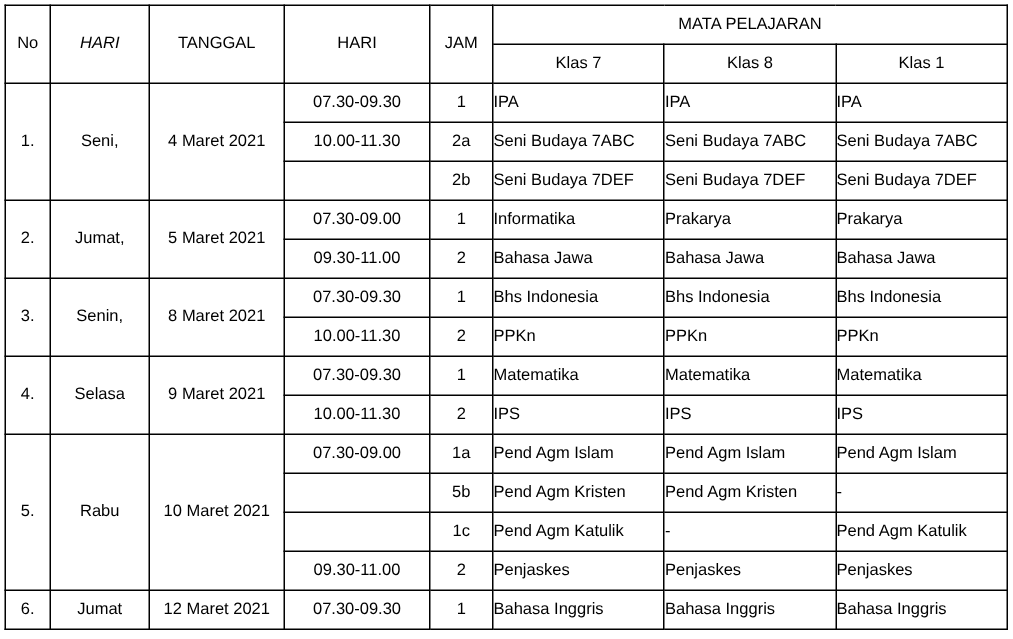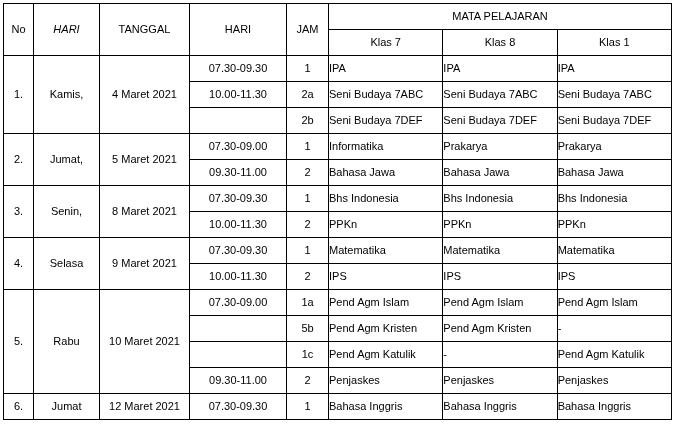--- a/index.html
+++ b/index.html
@@ -67,21 +67,21 @@
       </tr>
       <tr>
         <th class="c-kelas hdr-sub">Klas 7</th>
         <th class="c-kelas hdr-sub">Klas 8</th>
         <th class="c-kelas hdr-sub">Klas 1</th>
       </tr>
     </thead>
     <tbody id="schedule-body">
         <tr>
           <td class="c-no center" rowspan="3">1.</td>
-          <td class="c-hari center" rowspan="3">Kamis,</td>
+          <td class="c-hari center" rowspan="3">Seni,</td>
           <td class="c-tanggal center" rowspan="3">4 Maret 2021</td>
           <td class="c-waktu center">07.30-09.30</td>
           <td class="c-jam center">1</td>
           <td class="c-kelas pad-l">IPA</td>
           <td class="c-kelas pad-l">IPA</td>
           <td class="c-kelas pad-l">IPA</td>
         </tr>
         <tr>
           <td class="c-waktu center">10.00-11.30</td>
           <td class="c-jam center">2a</td>

